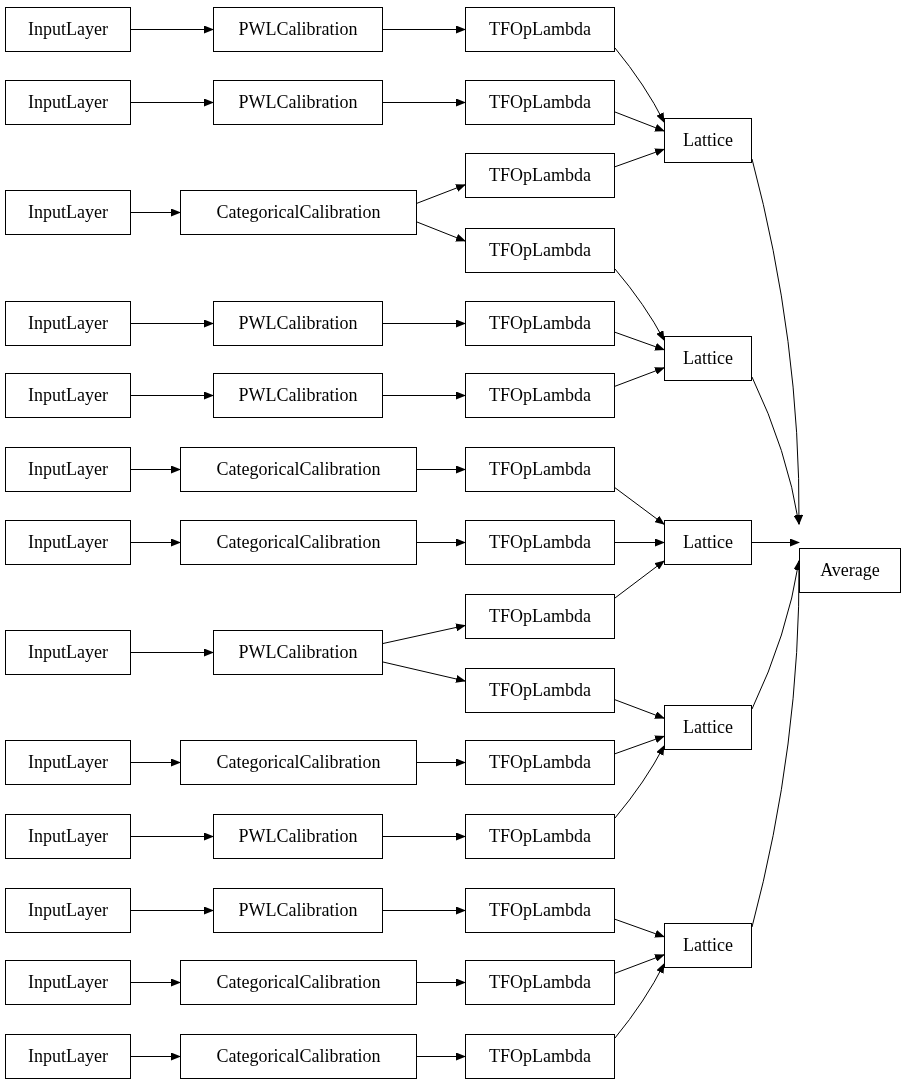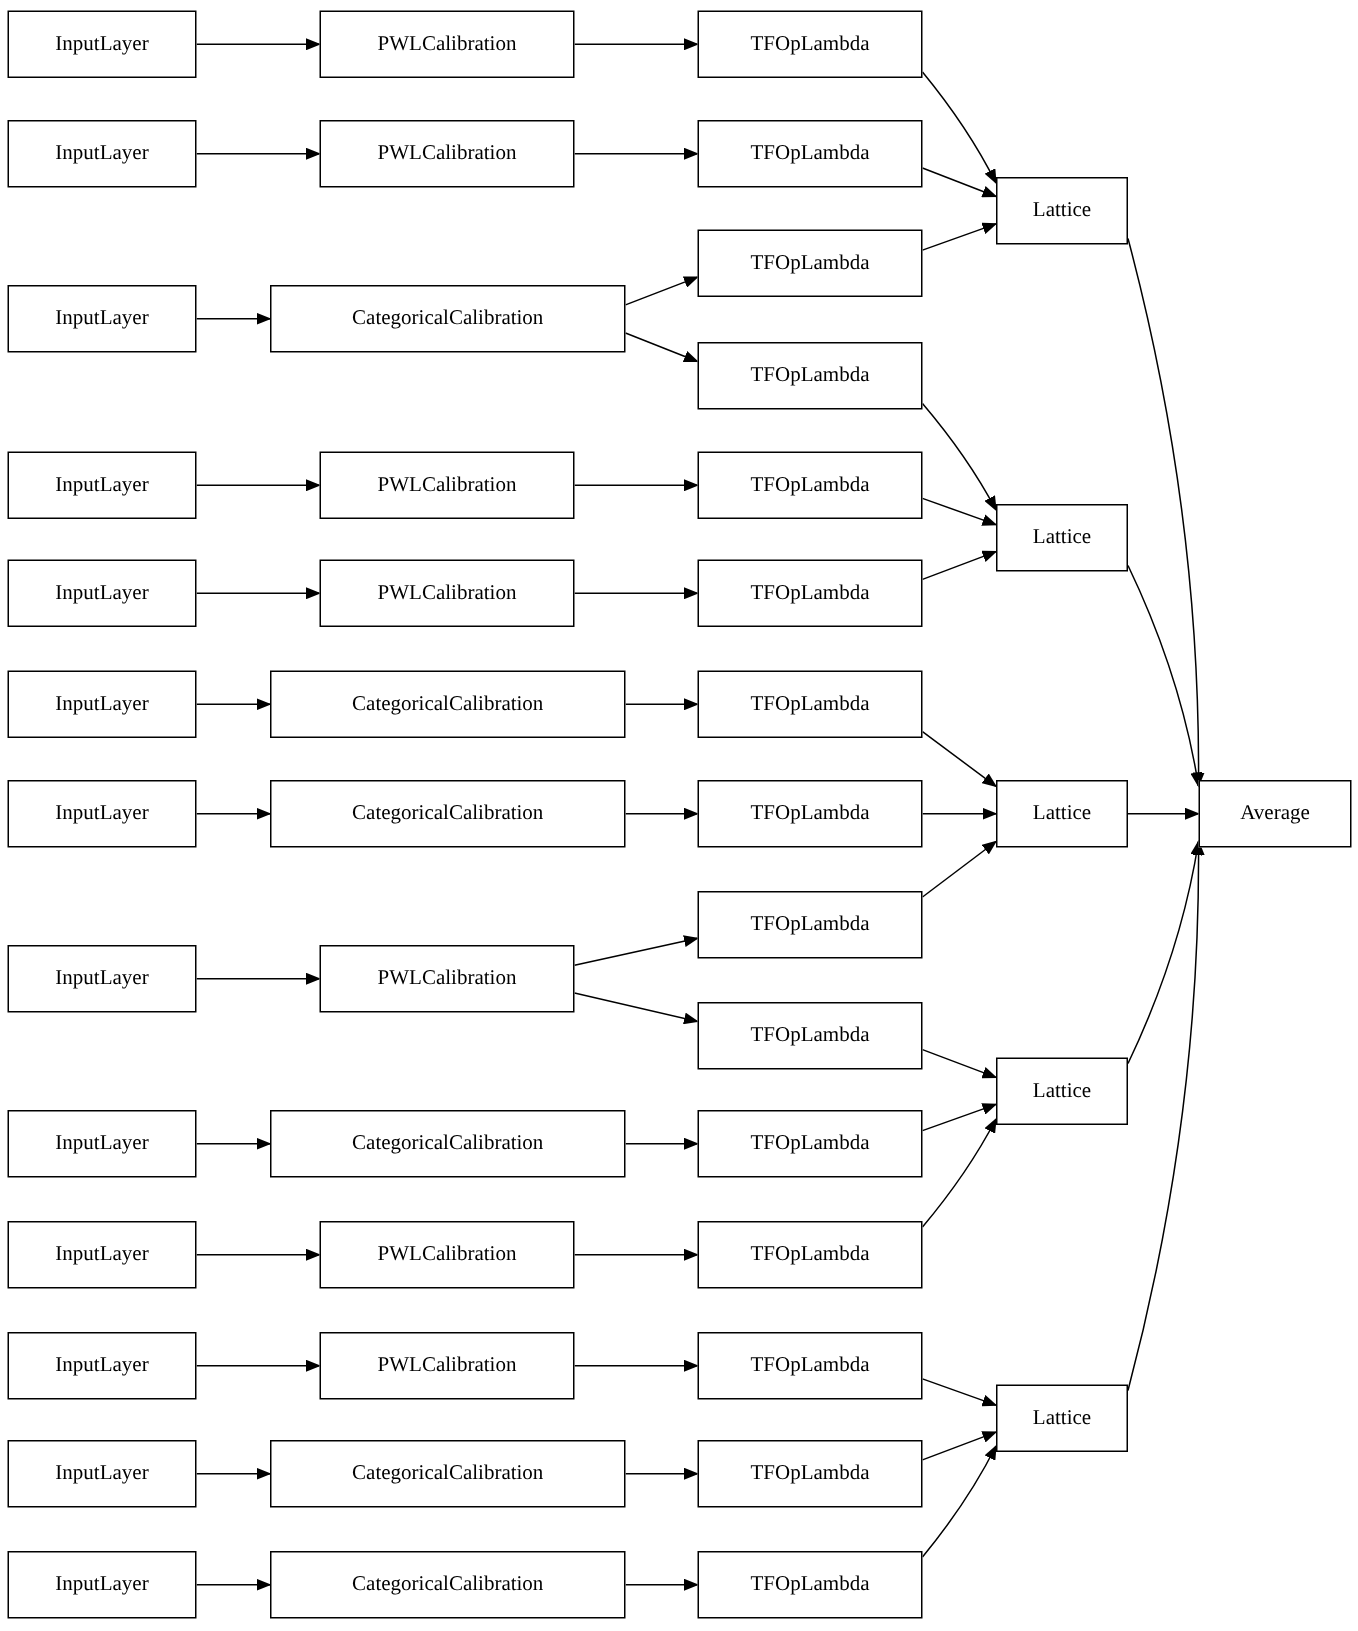--- a/index.html
+++ b/index.html
@@ -34,21 +34,21 @@
     pointer-events: none;
   }
   .node {
     position: absolute;
     box-sizing: border-box;
     background: var(--node-fill, #ffffff);
     border: 1px solid var(--node-border, #000000);
     display: flex;
     align-items: center;
     justify-content: center;
-    font-size: 14px;
+    font-size: 18px;
     color: #000000;
     white-space: nowrap;
   }
 </style>
 </head>
 <body>
 
 <div class="canvas">
   <svg class="edges" width="905" height="1087" viewBox="0 0 905 1087">
     <defs>
@@ -237,17 +237,17 @@
   </div>
       <div class="node" style="left: 664px; top: 520px; width: 88px; height: 45px;">
     <span class="node-label">Lattice</span>
   </div>
       <div class="node" style="left: 664px; top: 705px; width: 88px; height: 45px;">
     <span class="node-label">Lattice</span>
   </div>
       <div class="node" style="left: 664px; top: 923px; width: 88px; height: 45px;">
     <span class="node-label">Lattice</span>
   </div>
-      <div class="node" style="left: 799px; top: 520px; width: 102px; height: 45px;">
+      <div class="node" style="left: 799px; top: 548px; width: 102px; height: 45px;">
     <span class="node-label">Average</span>
   </div>
     </div>
 </div>
 
 </body></html>

